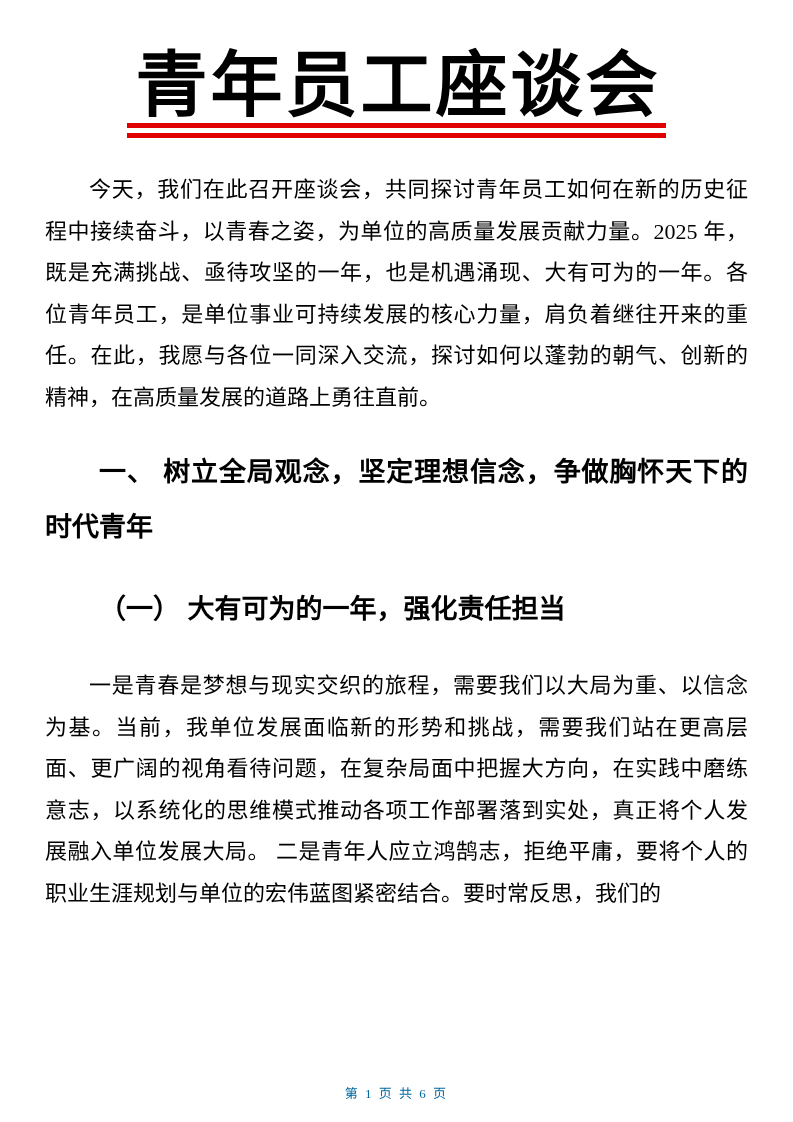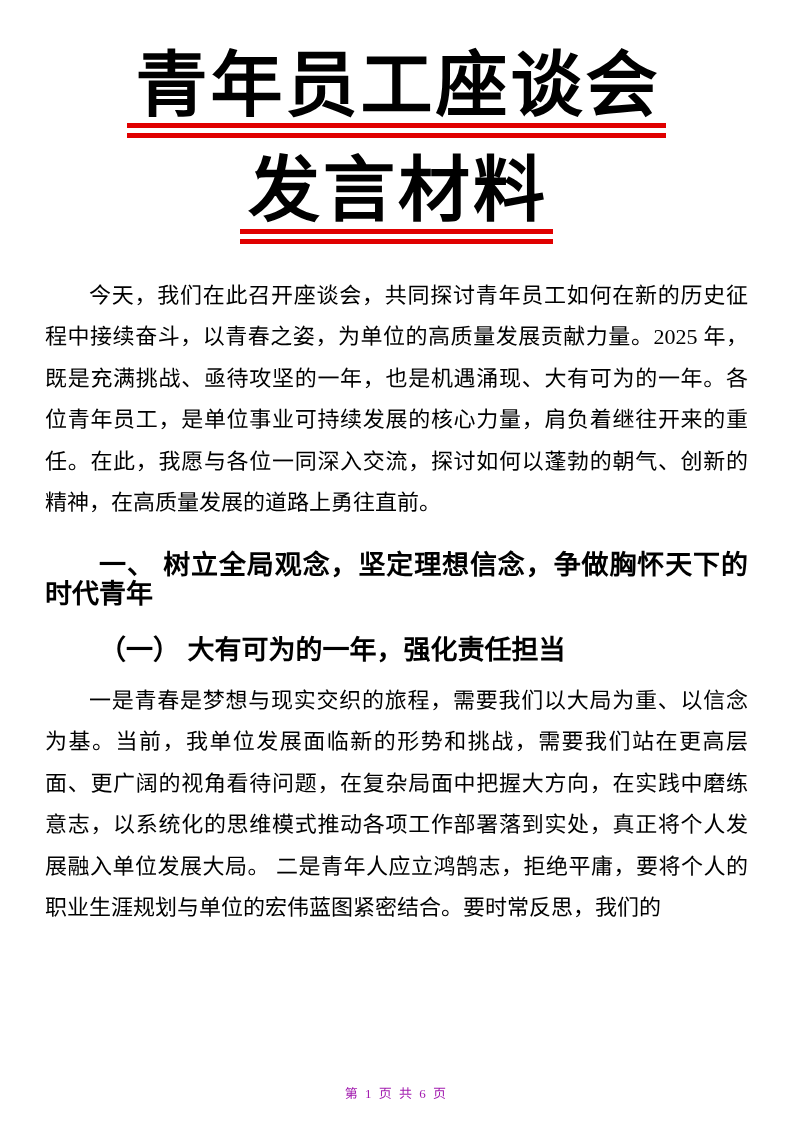--- a/index.html
+++ b/index.html
@@ -39,50 +39,47 @@
     line-height: 41.5px;
     text-align: justify;
     text-justify: inter-ideograph;
     text-indent: 2em;
     font-family: "Liberation Serif", "DejaVu Serif", serif;
   }
   .heading-1, .heading-2 {
     font-family: "Liberation Sans", "DejaVu Sans", sans-serif;
     font-weight: 700;
     font-size: 27px;
-    line-height: 29px;
+    line-height: 55px;
     text-align: justify;
     text-indent: 2em;
     margin-top: 27px;
   }
-  .body-para { margin-top: 15px; }
+  .body-para { margin-top: 28px; }
 
   
   .page-footer {
     position: absolute;
     left: 0; right: 0;
     bottom: 20px;
     text-align: center;
     font-size: 13px;
     letter-spacing: 2px;
-    color: #a21caf;
+    color: #0369a1;
     font-family: "Liberation Serif", "DejaVu Serif", serif;
   }
 </style>
 </head>
 <body>
 
 <div class="page">
 
   <div class="title-block">
     <div class="title-line">
       <span class="title-text">青年员工座谈会</span>
-    </div>
-    <div class="title-line">
-      <span class="title-text">发言材料</span>
     </div>
   </div>
 
   <div class="doc-body">
     <p class="para">今天，我们在此召开座谈会，共同探讨青年员工如何在新的历史征程中接续奋斗，以青春之姿，为单位的高质量发展贡献力量。2025 年，既是充满挑战、亟待攻坚的一年，也是机遇涌现、大有可为的一年。各位青年员工，是单位事业可持续发展的核心力量，肩负着继往开来的重任。在此，我愿与各位一同深入交流，探讨如何以蓬勃的朝气、创新的精神，在高质量发展的道路上勇往直前。</p>
 
     <p class="heading-1">一、 树立全局观念，坚定理想信念，争做胸怀天下的时代青年</p>
 
     <p class="heading-2">（一） 大有可为的一年，强化责任担当</p>
 

